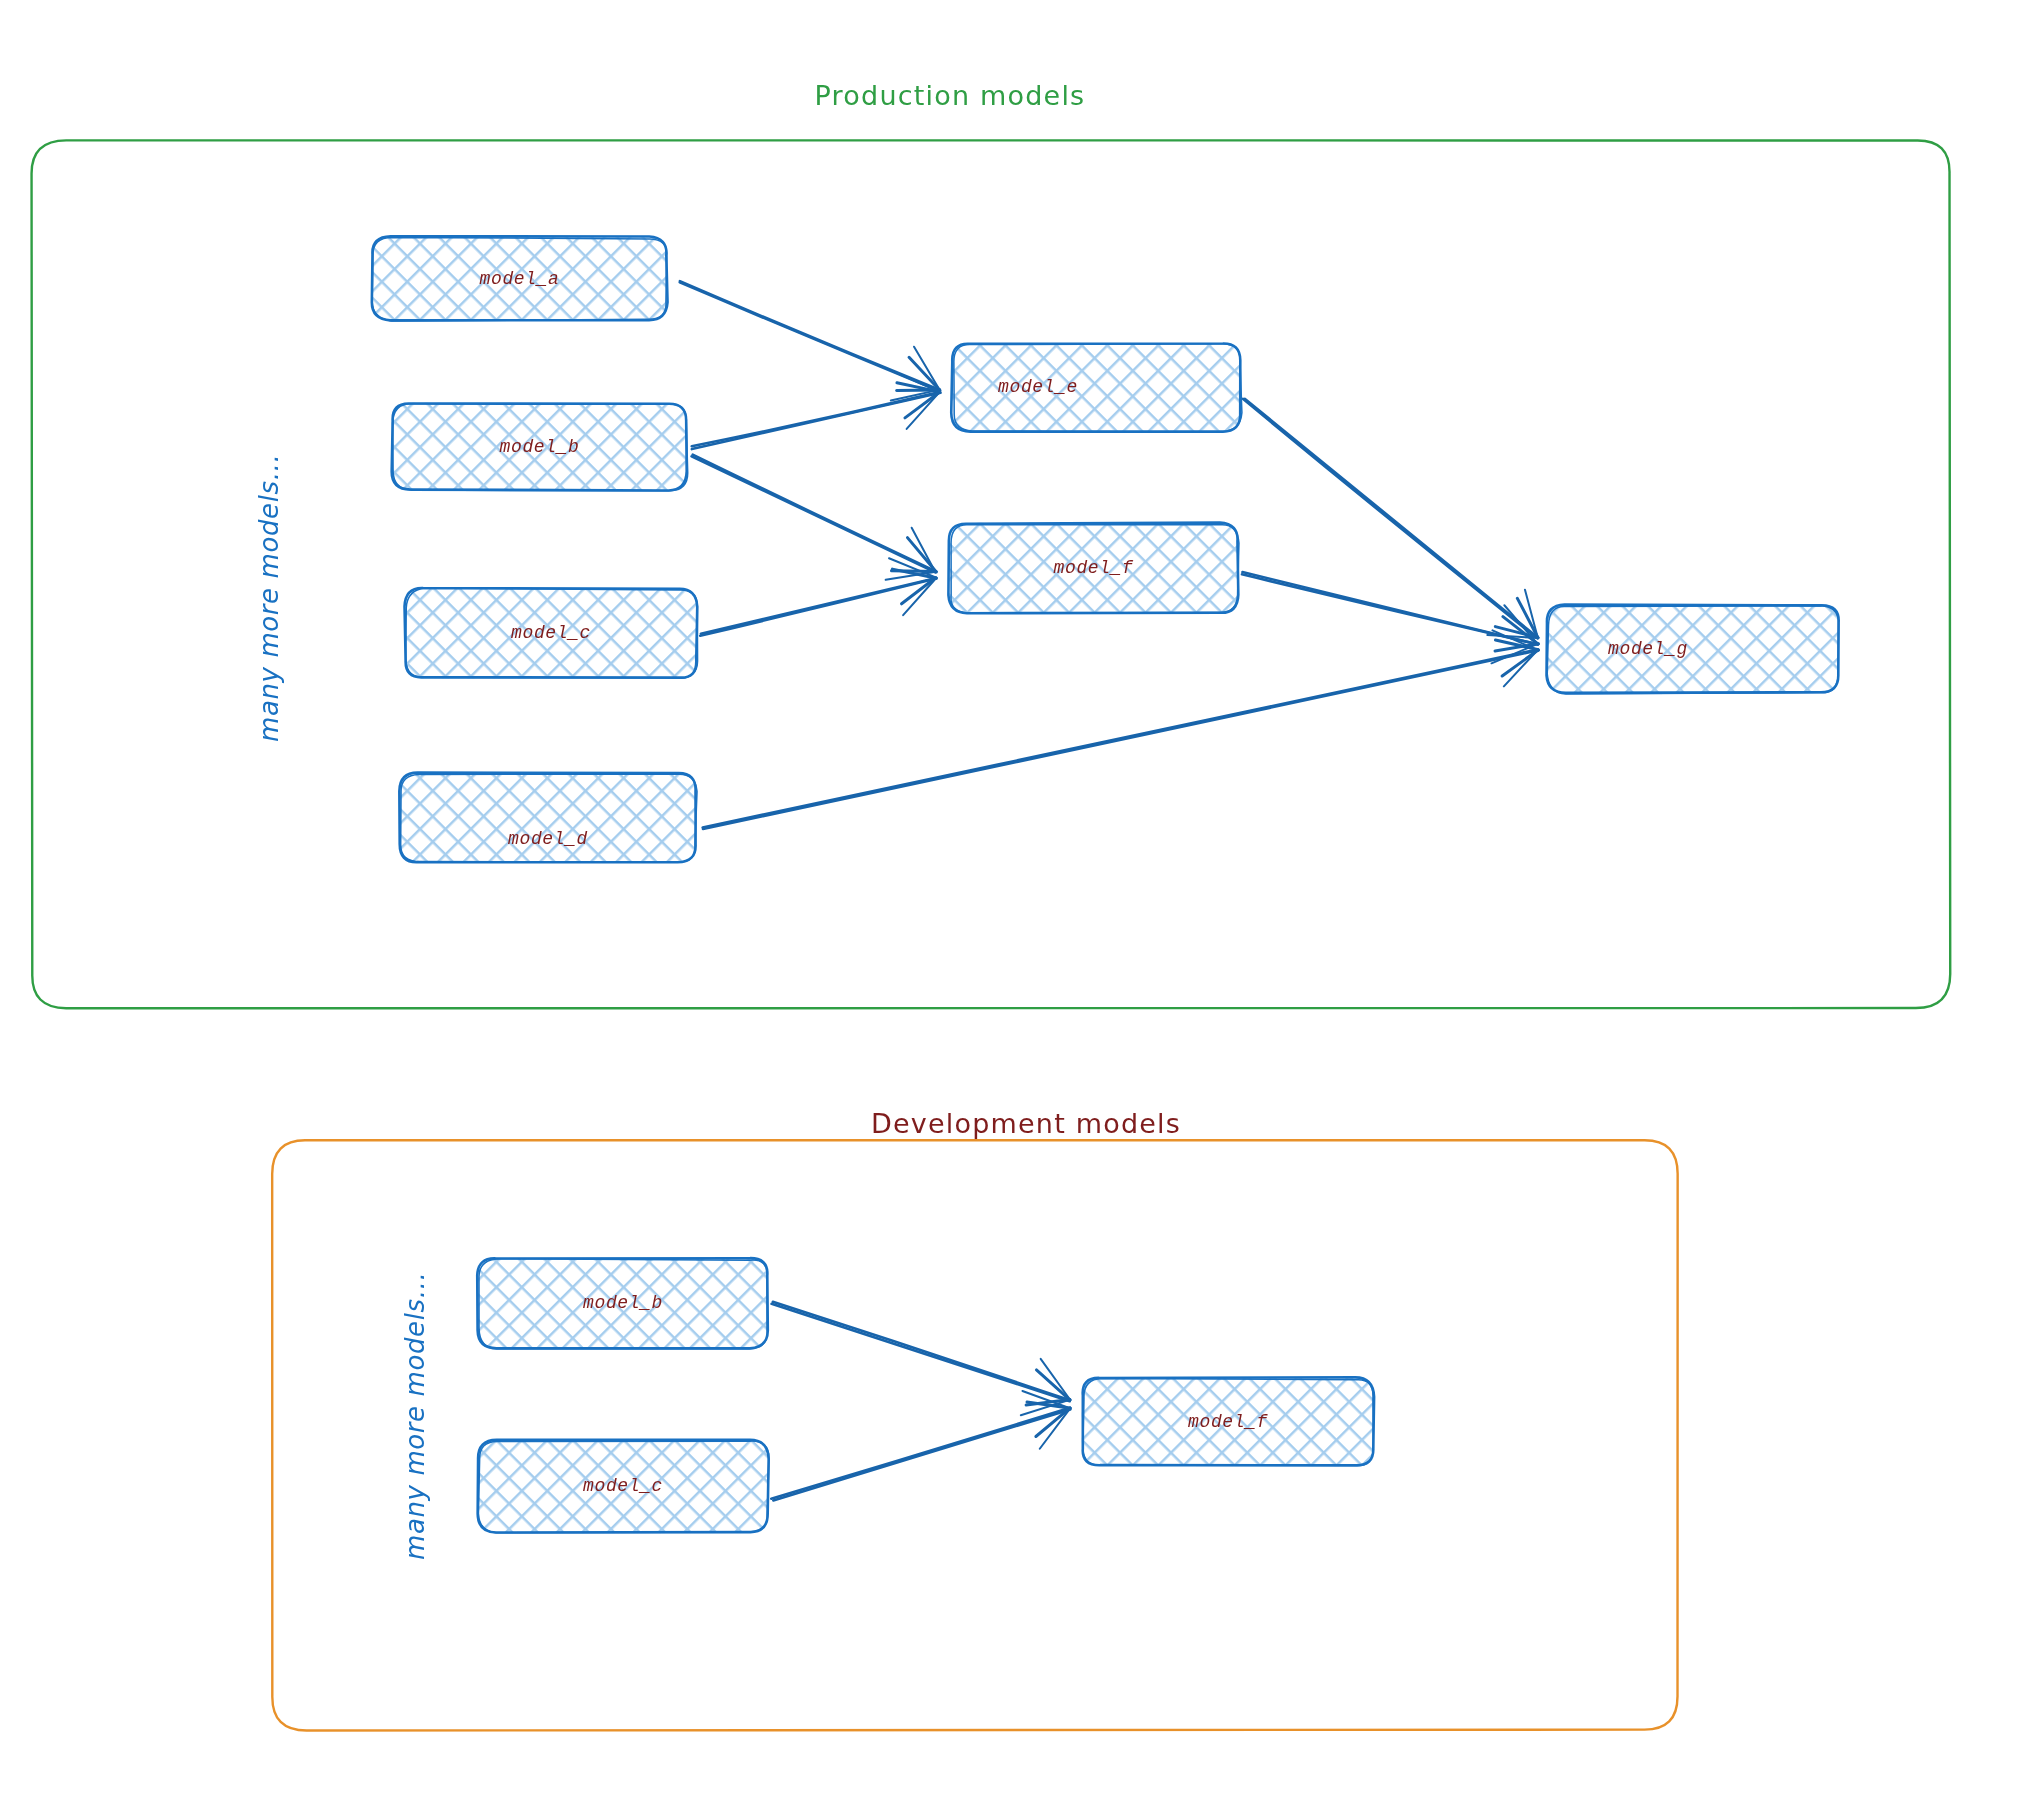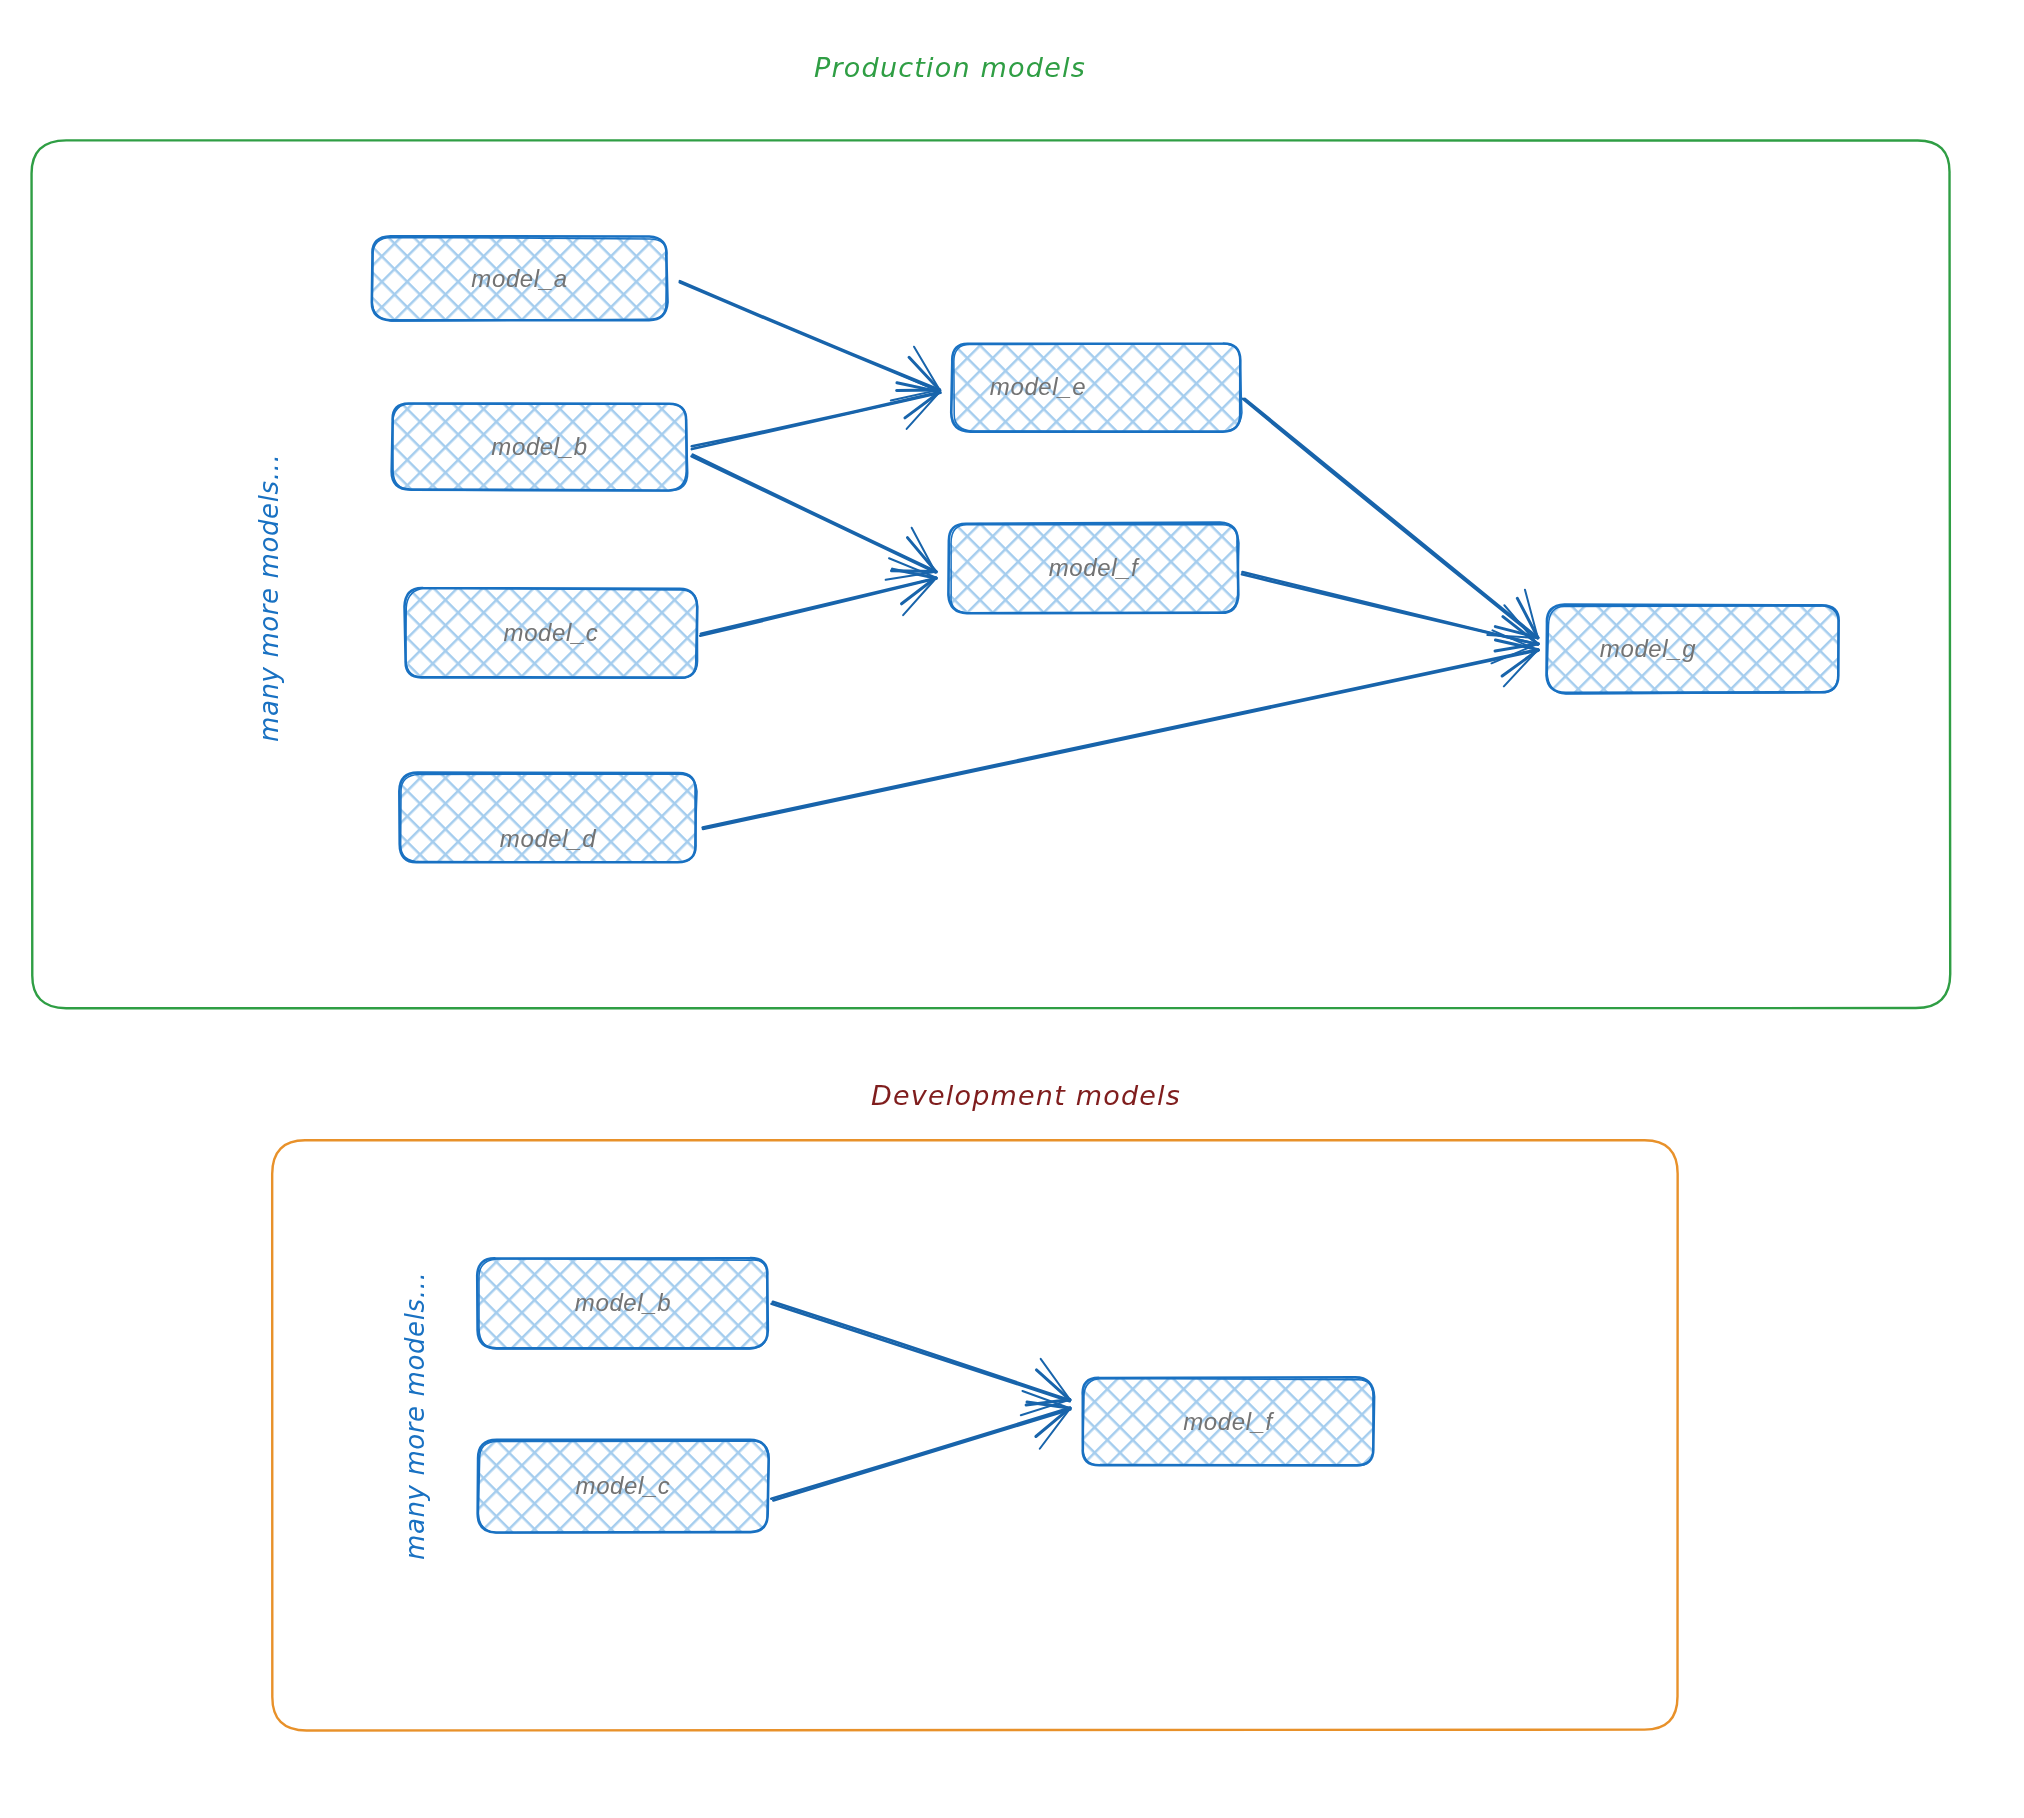--- a/index.html
+++ b/index.html
@@ -22,27 +22,27 @@
     height: 1818px;
   }
   .group-title {
     position: absolute;
     font-family: "DejaVu Sans", sans-serif;
     font-size: 27px;
     font-weight: 400;
     letter-spacing: 1.2px;
     white-space: nowrap;
     transform: translateX(-50%);
-    font-style: italic;
+    margin-top: 28px;
   }
   .node-label {
     position: absolute;
-    font-family: Liberation Sans, sans-serif;
-    font-size: 24px;
-    color: #737373;
+    font-family: Liberation Mono, monospace;
+    font-size: 18px;
+    color: #7f1d1d;
     white-space: nowrap;
     transform: translate(-50%, -50%);
     letter-spacing: 0.6px;
     font-style: italic;
     pointer-events: none;
   }
   .side-label {
     position: absolute;
     font-family: "DejaVu Sans", sans-serif;
     font-size: 26px;

